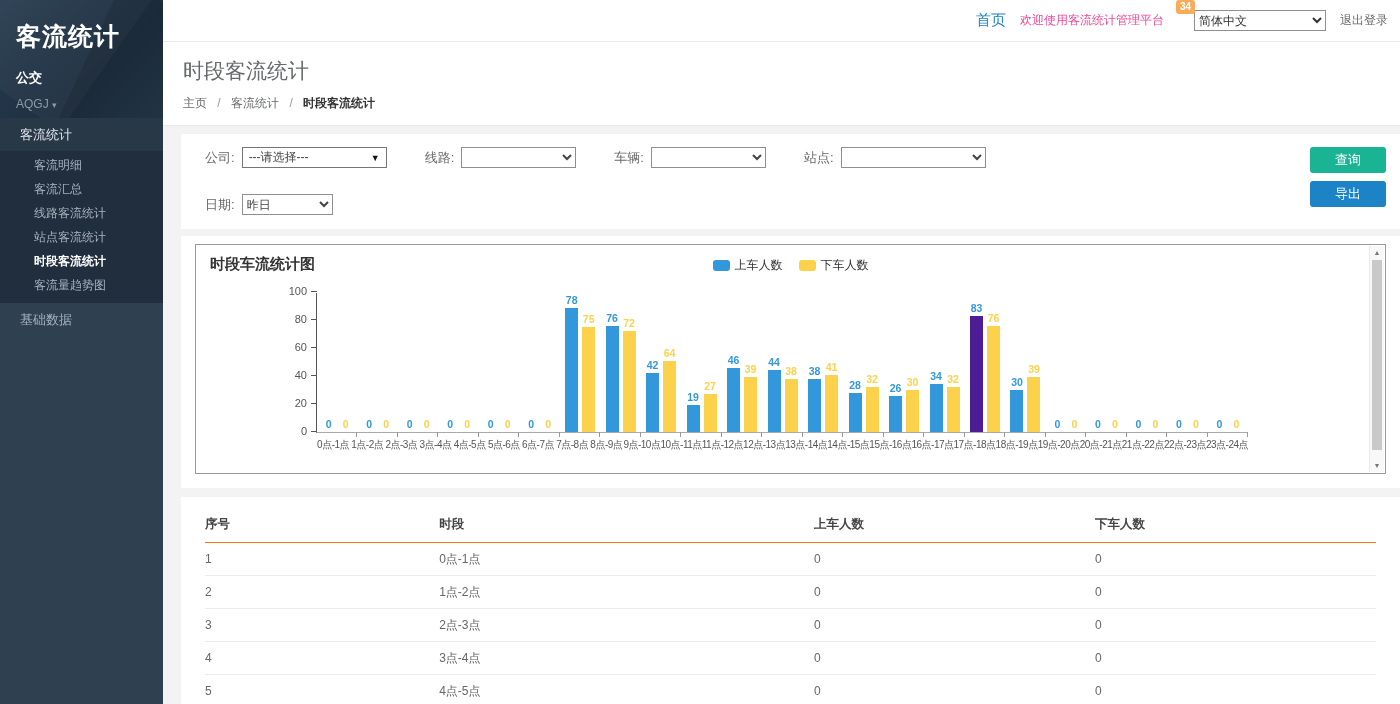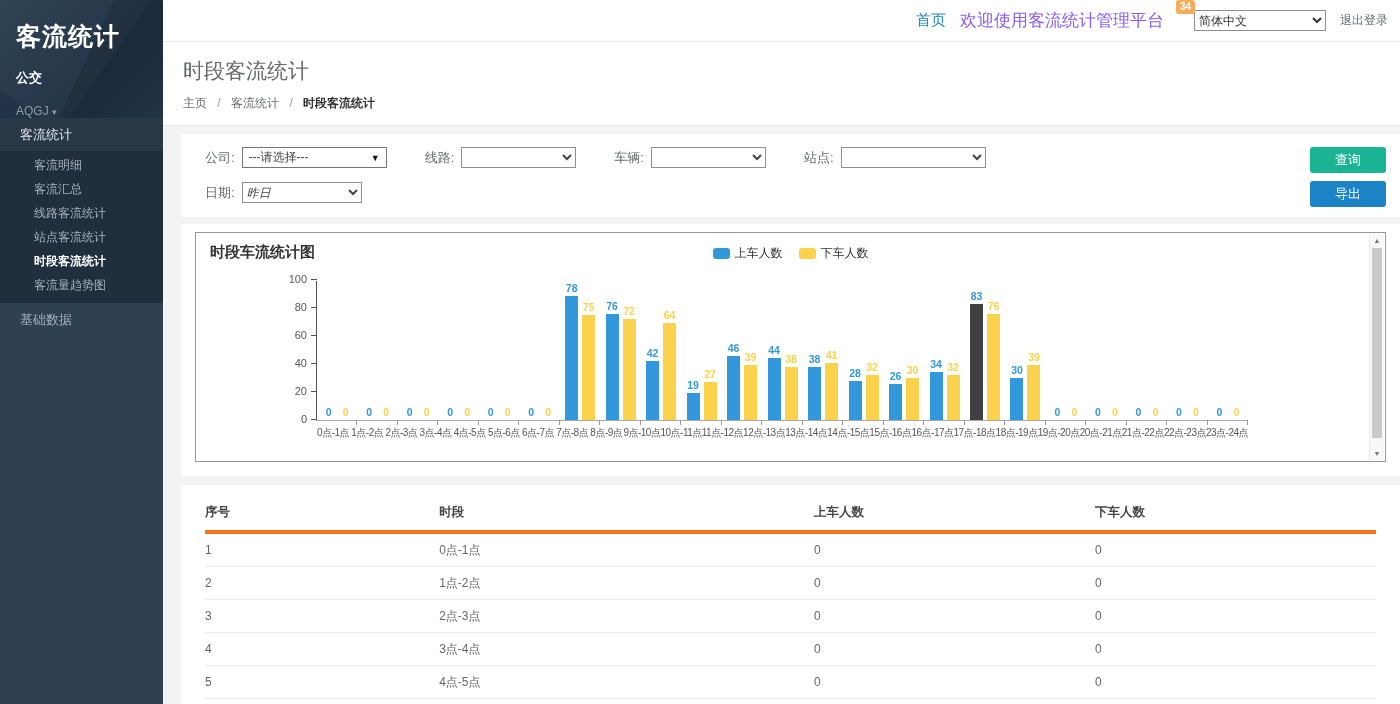--- a/index.html
+++ b/index.html
@@ -9,61 +9,61 @@
   .app { display:flex; width:1400px; height:704px; }
 
   
   .sidebar { width:163px; min-width:163px; height:704px; background:#2f4050; }
   .logo-block { height:118px; padding:20px 14px 0 16px;
     background:linear-gradient(135deg,#2a3f52 0%,#223447 38%,#1f3042 62%,#273b4e 100%); position:relative; overflow:hidden; }
   .logo-block:before{content:'';position:absolute;left:-40px;top:-60px;width:160px;height:160px;background:rgba(255,255,255,0.03);transform:rotate(35deg);}
   .logo-block:after{content:'';position:absolute;right:-70px;bottom:-40px;width:150px;height:150px;background:rgba(0,0,0,0.12);transform:rotate(25deg);}
   .logo-title { font-size:25px; font-weight:700; color:#fff; letter-spacing:1px; position:relative; z-index:1; }
   .org { margin-top:16px; font-size:13px; font-weight:700; color:#fff; position:relative; z-index:1; }
-  .org-code { margin-top:17px; font-size:12px; color:#8d9aa8; position:relative; z-index:1; }
+  .org-code { margin-top:10px; font-size:12px; color:#8d9aa8; position:relative; z-index:1; }
   .org-code .caret { font-size:9px; }
   .nav-parent { height:33px; line-height:33px; padding-left:20px; background:#293846; color:#dfe4ed; font-size:13px; cursor:pointer; }
   .submenu { background:#202e3d; padding:2px 0 6px; }
   .submenu-item { height:24px; line-height:24px; padding-left:34px; font-size:12px; color:#a9b3bf; cursor:pointer; white-space:nowrap; }
   .submenu-item.active { color:#fff; font-weight:700; }
   .nav-root { height:34px; line-height:34px; padding-left:20px; font-size:13px; color:#a7b1c2; cursor:pointer; }
 
   
   .main { flex:1; display:flex; flex-direction:column; background:#f3f3f4; min-width:0; }
   .topbar { height:42px; background:#fff; border-bottom:1px solid #e7eaec;
     display:flex; align-items:center; justify-content:flex-end; gap:14px; padding-right:12px; }
   .home-link { color:#1c84c6; font-size:15px; cursor:pointer; }
-  .welcome { font-size:17px; color:#8b5cf6; }
+  .welcome { font-size:12px; color:#ec4899; }
   .lang-wrap { position:relative; margin-left:16px; }
   .badge { position:absolute; top:-10px; left:-18px; background:#f8ac59; color:#fff; font-size:10px;
     font-weight:700; padding:1px 4px; border-radius:3px; line-height:12px; }
   .lang-select { width:132px; height:21px; font-size:12px; color:#333; border:1px solid #8f8f8f; background:#fff; }
   .logout { font-size:12px; color:#676a6c; cursor:pointer; }
 
   .heading { background:#fff; padding:15px 0 13px 20px; border-bottom:1px solid #e7eaec; }
   .page-title { font-size:21px; font-weight:400; color:#676a6c; }
   .breadcrumb { margin-top:10px; font-size:12px; color:#676a6c; }
   .breadcrumb .sep { color:#999; margin:0 7px; }
   .breadcrumb .last { font-weight:700; color:#333; }
 
   .content { flex:1; padding:8px 0 0 18px; overflow:hidden; }
   .card { background:#fff; }
 
   
   .card-filters { position:relative; padding:13px 110px 14px 24px; margin-bottom:7px; }
   .frow { display:flex; align-items:center; }
-  .frow + .frow { margin-top:14px; }
+  .frow + .frow { margin-top:26px; }
   .flabel { font-size:13px; color:#676a6c; margin-right:7px; }
   .fgap { width:38px; }
   .custom-select { width:145px; height:21px; border:1px solid #767676; background:#fff; display:flex;
     align-items:center; justify-content:space-between; padding:0 6px; font-size:12px; color:#444; cursor:pointer; }
   .custom-select .arrow { font-size:9px; color:#111; }
   select.sel { height:21px; font-size:12px; color:#444; border:1px solid #8f8f8f; background:#fff; }
   .sel-line { width:115px; } .sel-vehicle { width:115px; } .sel-station { width:145px; }
-  .sel-date { width:120px; height:25px;font-style:italic; }
+  .sel-date { width:91px; height:25px; }
   .date-group { display:flex; align-items:center; margin-left:10px; }
   .date-input { width:148px; height:25px; background:#eee; border:1px solid #ccc; color:#676a6c;
     font-size:12.5px; padding:0 10px; font-family:inherit; }
   .to-box { width:29px; height:25px; border-top:1px solid #ccc; border-bottom:1px solid #ccc; background:#fff;
     display:flex; align-items:center; justify-content:center; font-size:12px; color:#676a6c; }
   .btn { position:absolute; right:14px; width:76px; height:26px; border:none; border-radius:3px;
     color:#fff; font-size:13px; cursor:pointer; font-family:inherit; }
   .btn-query { top:13px; background:#1ab394; }
   .btn-export { top:47px; background:#1c84c6; }
 
@@ -89,21 +89,21 @@
   .xcell { flex:1; text-align:center; font-size:10px; color:#555; white-space:nowrap; letter-spacing:-0.5px; overflow:visible; }
 
   .vscroll { position:absolute; top:1px; right:1px; bottom:1px; width:15px; background:#f8f8f8; border-left:1px solid #e9e9e9; }
   .vs-arrow { position:absolute; left:0; width:14px; height:13px; font-size:7px; color:#777; text-align:center; line-height:13px; }
   .vs-up { top:0; } .vs-down { bottom:0; }
   .vs-thumb { position:absolute; top:14px; left:2px; width:10px; height:190px; background:#c9c9c9; }
 
   
   .card-table { padding:8px 24px 0; height:240px; overflow:hidden; }
   table { width:100%; border-collapse:collapse; }
-  th { text-align:left; font-size:12.5px; font-weight:700; color:#444; padding:11px 0 9px; border-bottom:4px solid #f97316; }
+  th { text-align:left; font-size:12.5px; font-weight:700; color:#444; padding:11px 0 9px; border-bottom:1px solid #f97316; }
   td { font-size:12px; color:#666; padding:7.5px 0; border-bottom:1px solid #ebebeb; }
   .c1 { width:20%; } .c2 { width:32%; } .c3 { width:24%; } .c4 { width:24%; }
 </style>
 </head>
 <body>
 
 <div class="app">
 
   <aside class="sidebar">
     <div class="logo-block">
@@ -268,21 +268,21 @@
                     <span class="val" style="color: rgb(51, 152, 219);">76</span>
                   </div>
                   <div class="bar" style="height: 100.8px; background: rgb(252, 210, 76);">
                     <span class="val" style="color: rgb(252, 210, 76);">72</span>
                   </div>
                 </div>
                 <div class="bcell">
                   <div class="bar" style="height: 58.8px; background: rgb(51, 152, 219);">
                     <span class="val" style="color: rgb(51, 152, 219); margin-top: 20px;">42</span>
                   </div>
-                  <div class="bar" style="height: 97px; background: rgb(252, 210, 76);">
+                  <div class="bar" style="height: 71px; background: rgb(252, 210, 76);">
                     <span class="val" style="color: rgb(252, 210, 76);">64</span>
                   </div>
                 </div>
                 <div class="bcell">
                   <div class="bar" style="height: 26.6px; background: rgb(51, 152, 219);">
                     <span class="val" style="color: rgb(51, 152, 219);">19</span>
                   </div>
                   <div class="bar" style="height: 37.8px; background: rgb(252, 210, 76);">
                     <span class="val" style="color: rgb(252, 210, 76);">27</span>
                   </div>
@@ -329,21 +329,21 @@
                 </div>
                 <div class="bcell">
                   <div class="bar" style="height: 47.6px; background: rgb(51, 152, 219);">
                     <span class="val" style="color: rgb(51, 152, 219);">34</span>
                   </div>
                   <div class="bar" style="height: 44.8px; background: rgb(252, 210, 76);">
                     <span class="val" style="color: rgb(252, 210, 76);">32</span>
                   </div>
                 </div>
                 <div class="bcell">
-                  <div class="bar" style="height: 116.2px; background: #404040;">
+                  <div class="bar" style="height: 116.2px; background: #4c1d95;">
                     <span class="val" style="color: rgb(51, 152, 219);">83</span>
                   </div>
                   <div class="bar" style="height: 106.4px; background: rgb(252, 210, 76);">
                     <span class="val" style="color: rgb(252, 210, 76);">76</span>
                   </div>
                 </div>
                 <div class="bcell">
                   <div class="bar" style="height: 42px; background: rgb(51, 152, 219);">
                     <span class="val" style="color: rgb(51, 152, 219);">30</span>
                   </div>

